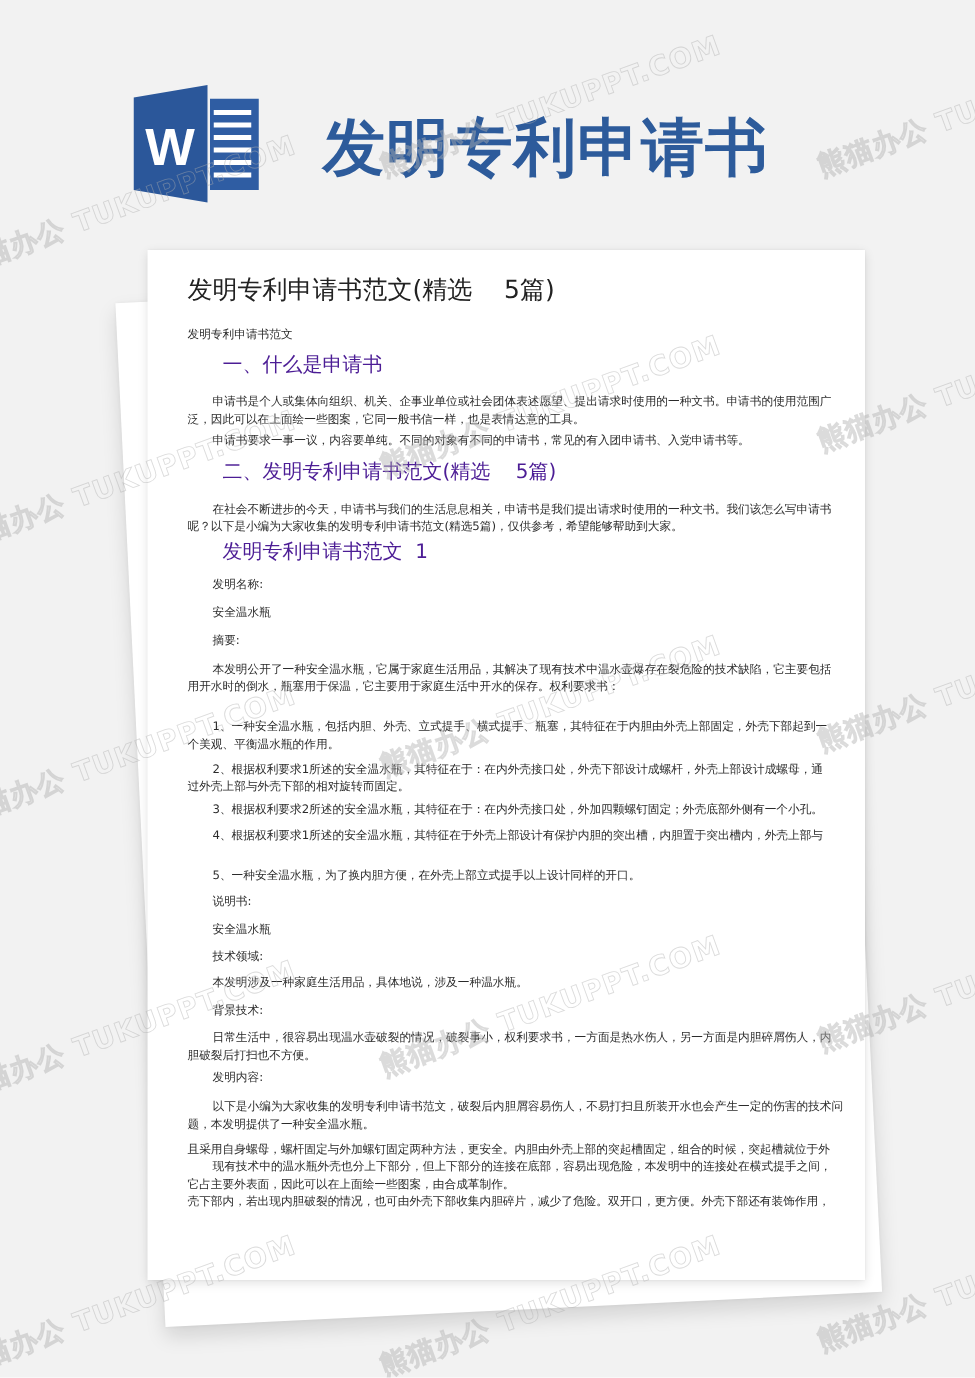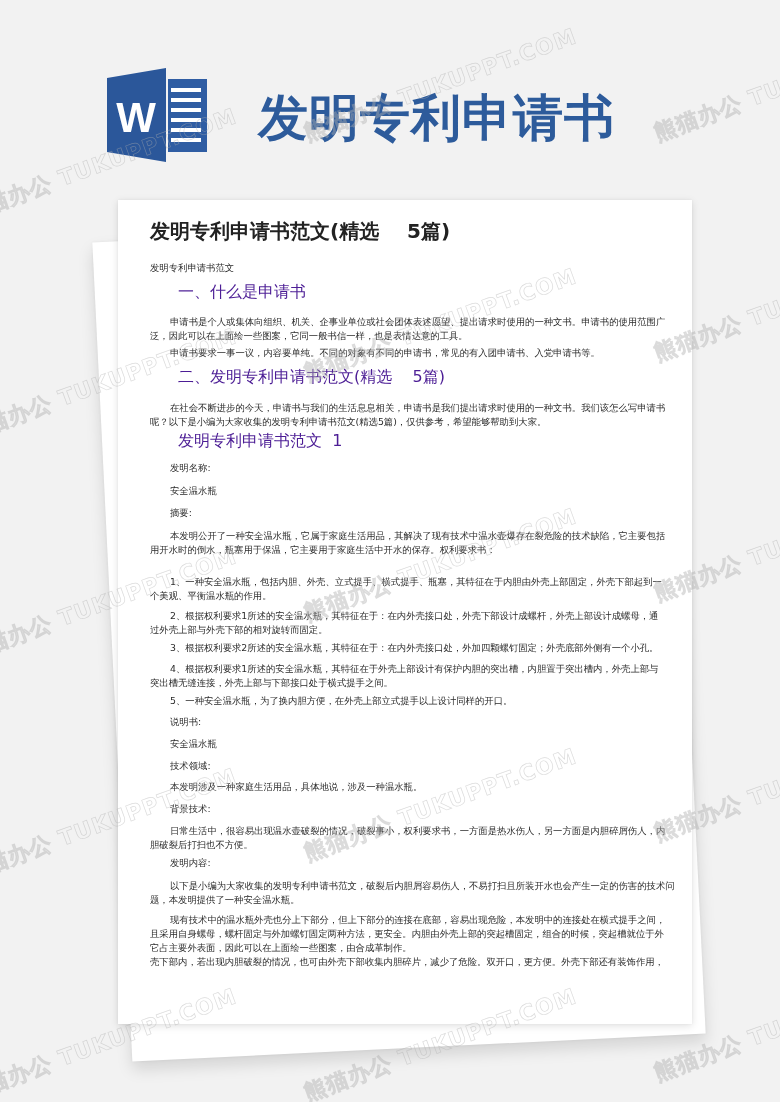--- a/index.html
+++ b/index.html
@@ -21,21 +21,21 @@
     box-shadow: 0 8px 16px rgba(0,0,0,0.13), 0 0 3px rgba(0,0,0,0.06);
   }
   .page {
     position: absolute; left: 118px; top: 200px; width: 574px; height: 824px;
     background: #ffffff;
     box-shadow: 0 2px 8px rgba(0,0,0,0.12), 0 0 2px rgba(0,0,0,0.06);
     color: #2b2b2b;
   }
   .doc-title {
     position: absolute; left: 32px; top: 19px; white-space: pre;
-    font-size: 20px; line-height: 24px; color: #222; font-weight: bold;
+    font-size: 20px; line-height: 24px; color: #222;
   }
   .blk { position: absolute; left: 32px; width: 520px; }
   .ln { display: block; white-space: pre; font-size: 9.35px; line-height: 14px; height: 14px; }
   .ln.ind { padding-left: 20px; }
   .hd .ln { font-size: 16px; line-height: 20px; height: 20px; padding-left: 28px; color: #4c1d95; }
   .watermark {
     position: absolute; white-space: pre; pointer-events: none;
     font-size: 22px; font-weight: bold; letter-spacing: 1px;
     color: rgba(255,255,255,0.0);
     -webkit-text-stroke: 0.7px rgba(175,175,175,0.45);
@@ -117,21 +117,20 @@
   </div>
   <div class="blk" style="top:409px">
     <span class="ln ind">2、根据权利要求1所述的安全温水瓶，其特征在于：在内外壳接口处，外壳下部设计成螺杆，外壳上部设计成螺母，通</span>
     <span class="ln">过外壳上部与外壳下部的相对旋转而固定。</span>
   </div>
   <div class="blk" style="top:441px">
     <span class="ln ind">3、根据权利要求2所述的安全温水瓶，其特征在于：在内外壳接口处，外加四颗螺钉固定；外壳底部外侧有一个小孔。</span>
   </div>
   <div class="blk" style="top:462px">
     <span class="ln ind">4、根据权利要求1所述的安全温水瓶，其特征在于外壳上部设计有保护内胆的突出槽，内胆置于突出槽内，外壳上部与</span>
-    <span class="ln">突出槽无缝连接，外壳上部与下部接口处于横式提手之间。</span>
   </div>
   <div class="blk" style="top:494px">
     <span class="ln ind">5、一种安全温水瓶，为了换内胆方便，在外壳上部立式提手以上设计同样的开口。</span>
   </div>
 
   <div class="blk" style="top:515px">
     <span class="ln ind">说明书:</span>
   </div>
   <div class="blk" style="top:537px">
     <span class="ln ind">安全温水瓶</span>
@@ -150,22 +149,22 @@
     <span class="ln">胆破裂后打扫也不方便。</span>
   </div>
   <div class="blk" style="top:656px">
     <span class="ln ind">发明内容:</span>
   </div>
   <div class="blk" style="top:679px">
     <span class="ln ind">以下是小编为大家收集的发明专利申请书范文，破裂后内胆屑容易伤人，不易打扫且所装开水也会产生一定的伤害的技术问</span>
     <span class="ln">题，本发明提供了一种安全温水瓶。</span>
   </div>
   <div class="blk" style="top:713px">
+    <span class="ln">且采用自身螺母，螺杆固定与外加螺钉固定两种方法，更安全。内胆由外壳上部的突起槽固定，组合的时候，突起槽就位于外</span>
     <span class="ln ind">现有技术中的温水瓶外壳也分上下部分，但上下部分的连接在底部，容易出现危险，本发明中的连接处在横式提手之间，</span>
-    <span class="ln">且采用自身螺母，螺杆固定与外加螺钉固定两种方法，更安全。内胆由外壳上部的突起槽固定，组合的时候，突起槽就位于外</span>
     <span class="ln">它占主要外表面，因此可以在上面绘一些图案，由合成革制作。</span>
     <span class="ln">壳下部内，若出现内胆破裂的情况，也可由外壳下部收集内胆碎片，减少了危险。双开口，更方便。外壳下部还有装饰作用，</span>
   </div>
 </div>
 
 <div class="watermark" style="left:-40px; top:200px">熊猫办公 TUKUPPT.COM</div>
 <div class="watermark" style="left:300px; top:120px">熊猫办公 TUKUPPT.COM</div>
 <div class="watermark" style="left:650px; top:120px">熊猫办公 TUKUPPT.COM</div>
 <div class="watermark" style="left:-40px; top:420px">熊猫办公 TUKUPPT.COM</div>
 <div class="watermark" style="left:300px; top:360px">熊猫办公 TUKUPPT.COM</div>

